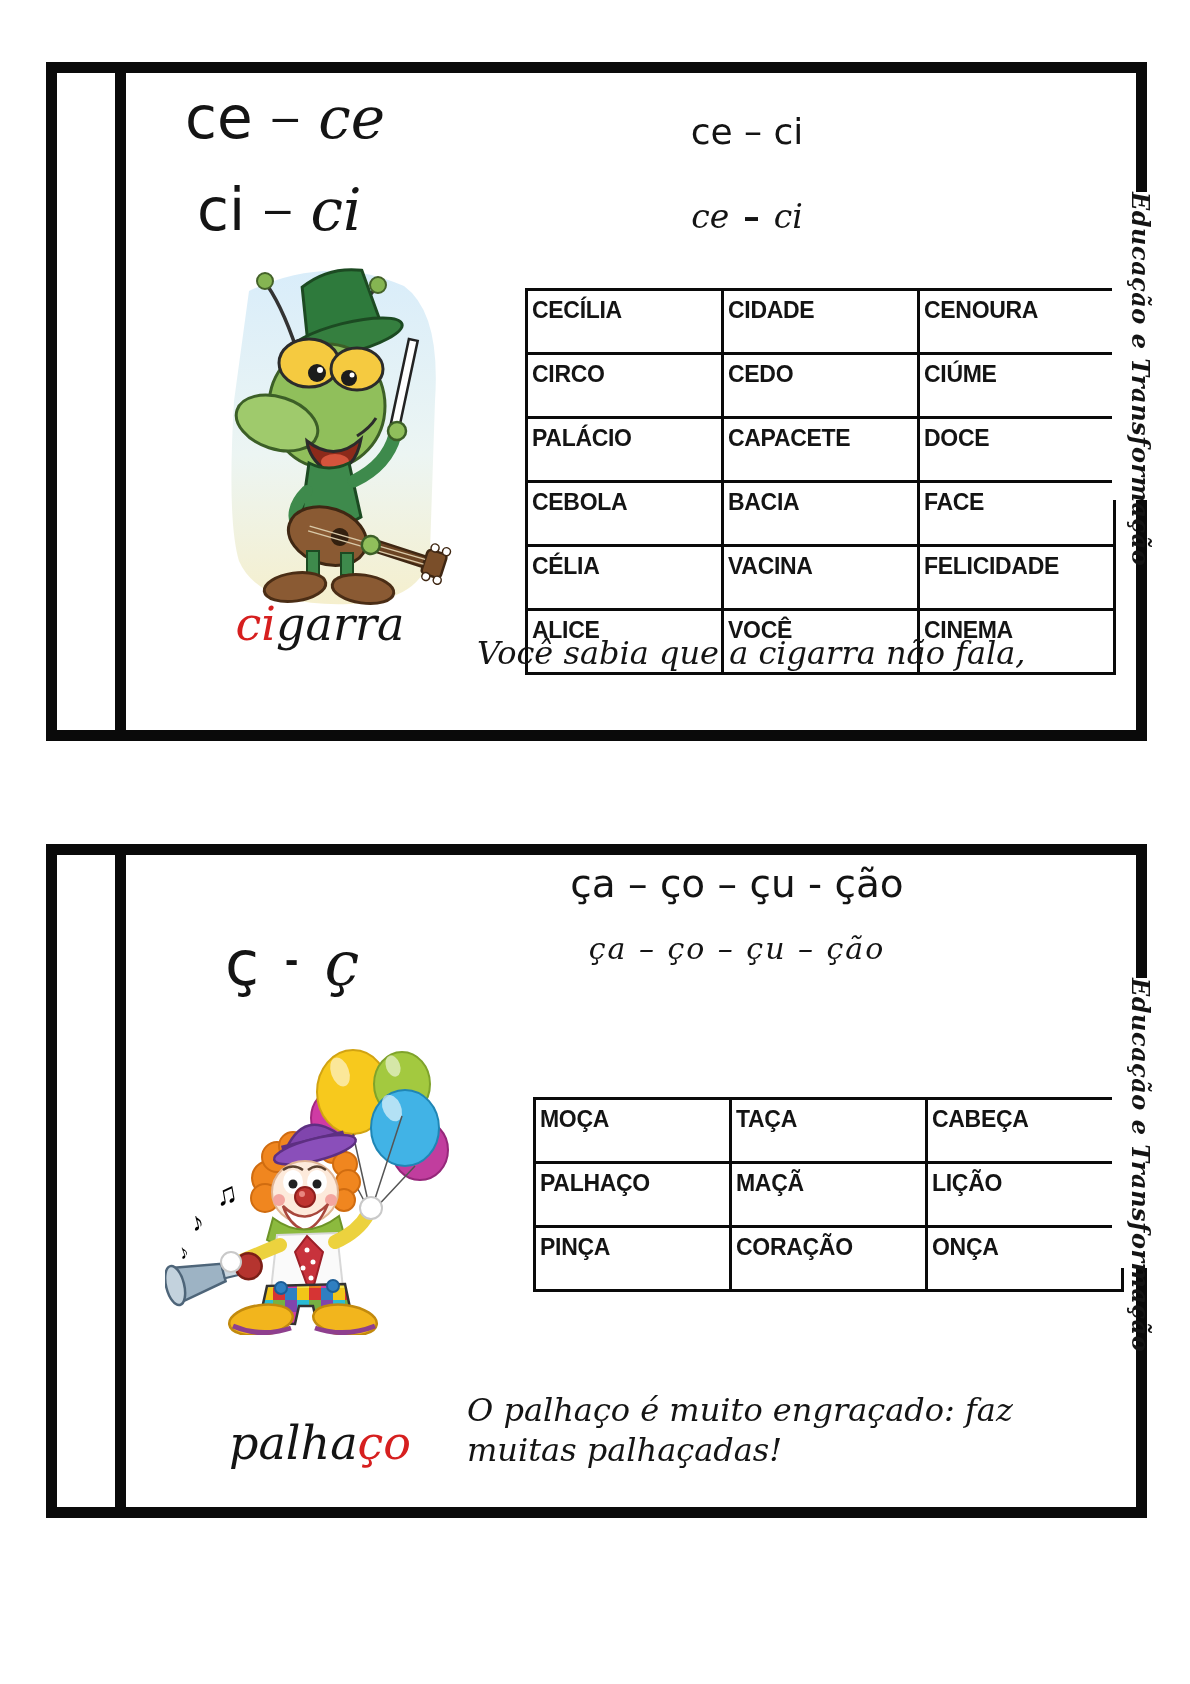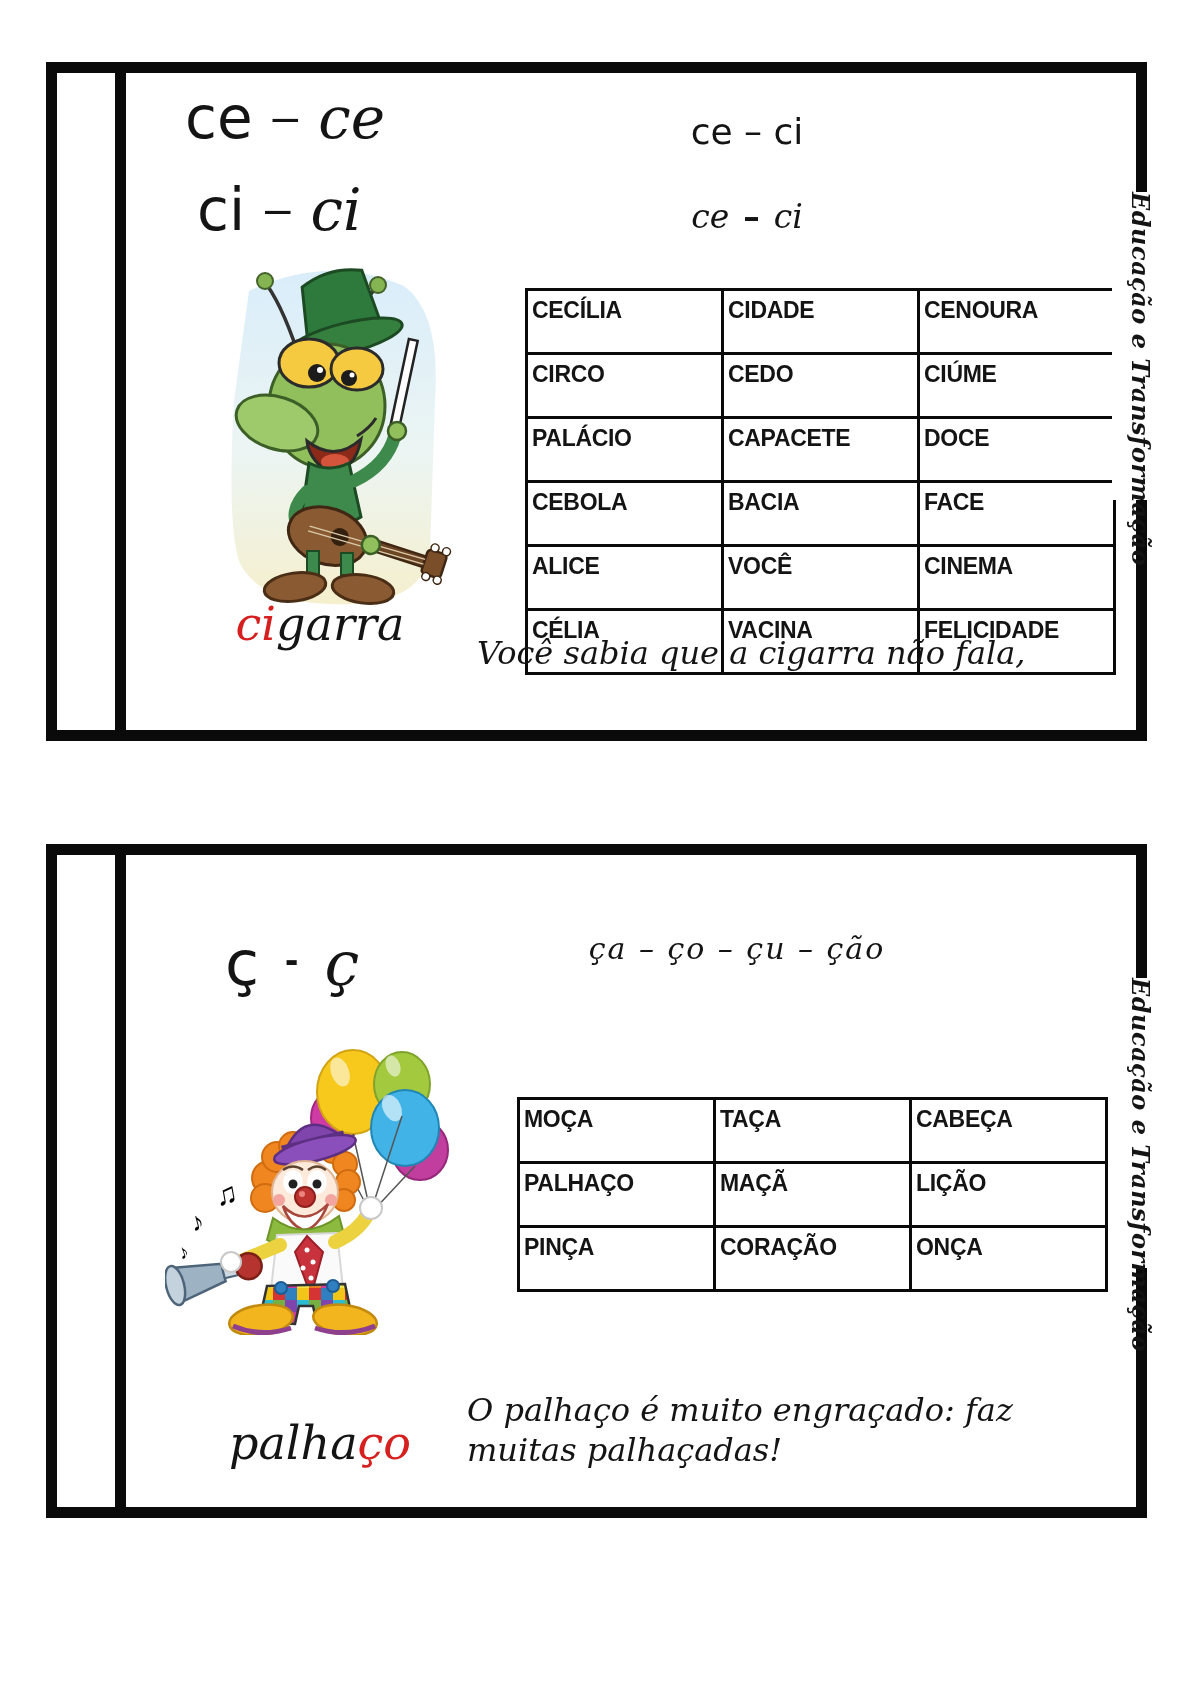--- a/index.html
+++ b/index.html
@@ -169,28 +169,28 @@
         <td>PALÁCIO</td>
         <td>CAPACETE</td>
         <td>DOCE</td>
       </tr>
       <tr>
         <td>CEBOLA</td>
         <td>BACIA</td>
         <td>FACE</td>
       </tr>
       <tr>
+        <td>CÉLIA</td>
+        <td>VACINA</td>
+        <td>FELICIDADE</td>
+      </tr>
+      <tr>
         <td>ALICE</td>
         <td>VOCÊ</td>
         <td>CINEMA</td>
-      </tr>
-      <tr>
-        <td>CÉLIA</td>
-        <td>VACINA</td>
-        <td>FELICIDADE</td>
       </tr>
     </tbody>
   </table>
 
   <div class="abs caption script" style="left:128px;top:528px;width:270px;">
     <span class="red">ci</span><span>garra</span>
   </div>
 
   <div class="abs fact script" style="left:420px;top:560px;width:650px;">
     <div>Você sabia que a cigarra não fala,</div>
@@ -199,20 +199,21 @@
 
 <div class="card" id="card2">
   <div class="spine"></div>
 
   <div class="abs letter-pair" style="left:168px;top:78px;">
     <span class="print">ç</span>
     <span class="dash">-</span>
     <span class="script">ç</span>
   </div>
 
+  <div class="abs syl-print" style="left:420px;top:6px;width:520px;">ça – ço – çu - ção</div>
   <div class="abs syl-cursive script" style="left:420px;top:76px;width:520px;">ça – ço – çu – ção</div>
 
   <div class="abs" style="left:108px;top:145px;width:305px;height:335px;">
     <svg width="305" height="335" viewBox="0 0 305 335">
       <defs>
         <pattern id="patch" width="36" height="36" patternUnits="userSpaceOnUse">
           <rect x="0" y="0" width="12" height="12" fill="#d63434"></rect>
             <rect x="12" y="0" width="12" height="12" fill="#2f7fc1"></rect>
             <rect x="24" y="0" width="12" height="12" fill="#f2c618"></rect>
           <rect x="0" y="12" width="12" height="12" fill="#76b043"></rect>
@@ -294,21 +295,21 @@
       <path d="M102 286 L180 284 L188 322 L152 324 L148 306 L134 306 L130 324 L94 322 Z" fill="url(#patch)" stroke="#333" stroke-width="2.5"></path>
       <circle cx="116" cy="288" r="6" fill="#2f7fc1" stroke="#1c5c94" stroke-width="2"></circle>
       <circle cx="168" cy="286" r="6" fill="#2f7fc1" stroke="#1c5c94" stroke-width="2"></circle>
       <ellipse cx="96" cy="320" rx="32" ry="15" transform="rotate(-8 96 320)" fill="#f2b51d" stroke="#c28a0e" stroke-width="2.5"></ellipse>
       <ellipse cx="180" cy="320" rx="32" ry="15" transform="rotate(8 180 320)" fill="#f2b51d" stroke="#c28a0e" stroke-width="2.5"></ellipse>
       <path d="M68 326 Q96 338 126 328" stroke="#8e3f8e" stroke-width="5" fill="none"></path>
       <path d="M150 328 Q180 338 210 326" stroke="#8e3f8e" stroke-width="5" fill="none"></path>
     </svg>
   </div>
 
-  <table class="word-table abs" style="left:460px;top:242px;border-radius:28px;">
+  <table class="word-table abs" style="left:476px;top:242px;border-radius:28px;">
     <tbody>
       <tr>
         <td>MOÇA</td>
         <td>TAÇA</td>
         <td>CABEÇA</td>
       </tr>
       <tr>
         <td>PALHAÇO</td>
         <td>MAÇÃ</td>
         <td>LIÇÃO</td>

